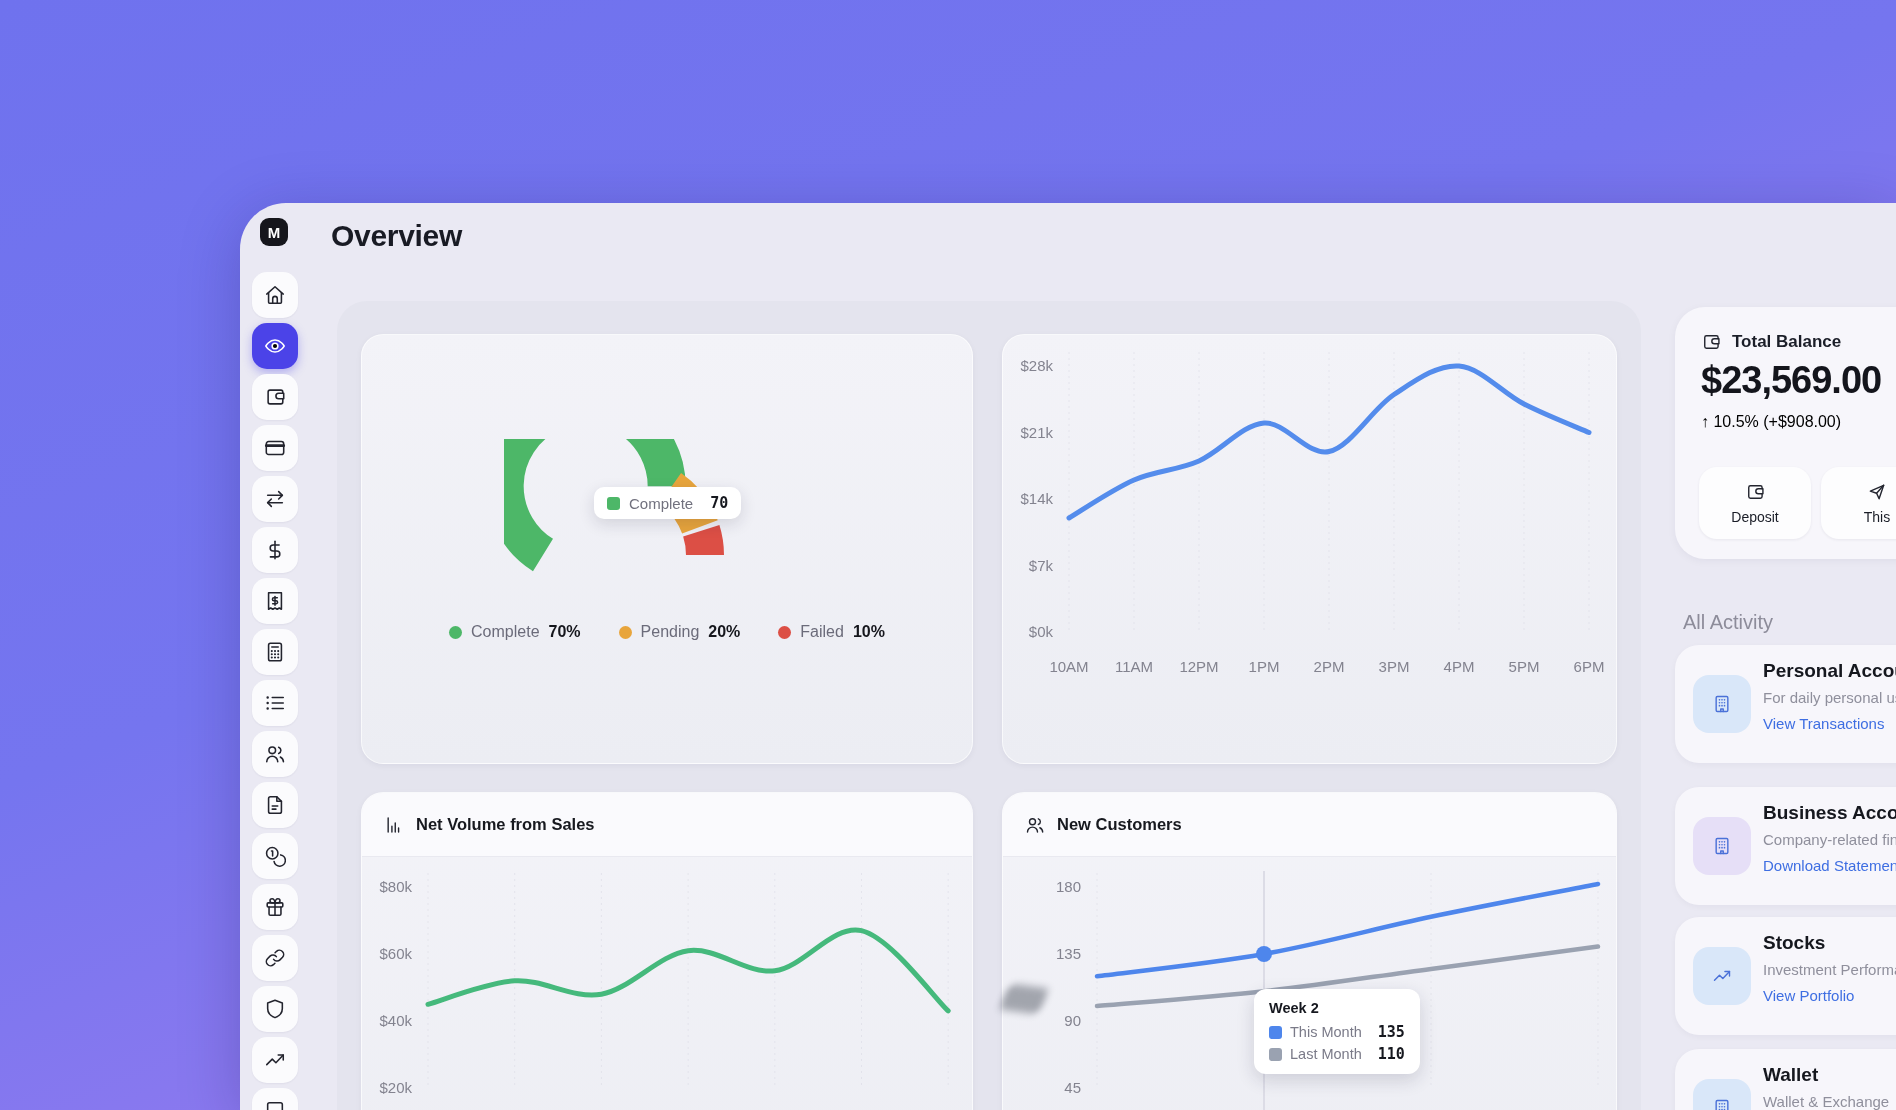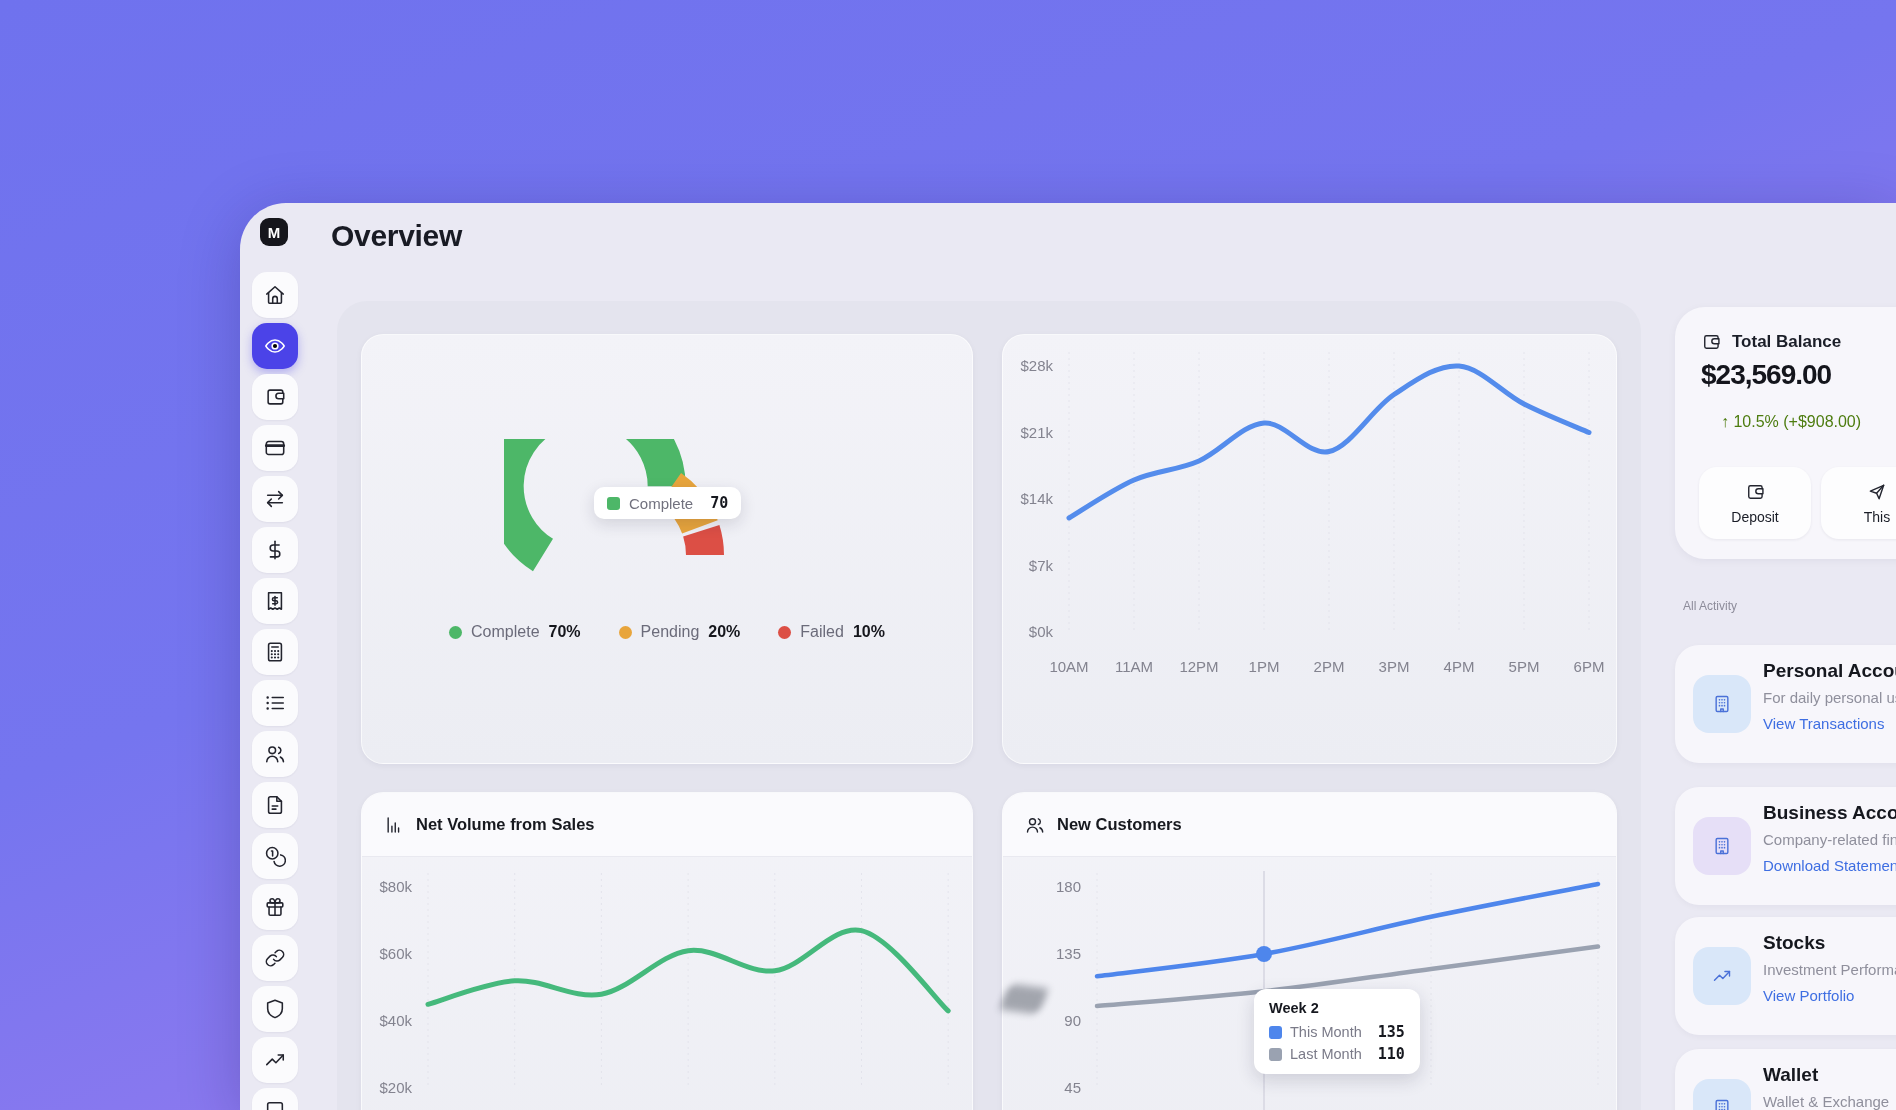--- a/index.html
+++ b/index.html
@@ -49,27 +49,27 @@
     box-shadow:0 6px 18px rgba(30,30,60,.16);z-index:3;min-width:125px;}
   .week-tip .t{font-size:14.5px;font-weight:700;color:#16181f;margin-bottom:7px;}
   .week-row{display:flex;align-items:center;gap:8px;margin-top:4px;white-space:nowrap;}
   .week-row .lbl{font-size:14.5px;color:#7a7a88;}
   
   .balance-card{position:absolute;left:1435px;top:104px;width:520px;height:252px;background:#f7f6fb;border-radius:30px;
     box-shadow:0 2px 8px rgba(25,25,60,.05);}
   .bal-head{position:absolute;left:26px;top:25px;display:flex;align-items:center;gap:11px;}
   .bal-head svg{width:22px;height:22px;}
   .bal-label{font-size:17px;font-weight:600;color:#1b1e28;}
-  .bal-amount{position:absolute;left:26px;top:52px;font-size:28px;font-weight:800;color:#14151c;letter-spacing:-1px;white-space:nowrap;}
-  .bal-change{position:absolute;left:26px;top:106px;font-size:16px;font-weight:500;color:#4d7c0f;white-space:nowrap;margin-left:20px;}
+  .bal-amount{position:absolute;left:26px;top:52px;font-size:38px;font-weight:800;color:#14151c;letter-spacing:-1px;white-space:nowrap;}
+  .bal-change{position:absolute;left:26px;top:106px;font-size:16px;font-weight:500;color:#000000;white-space:nowrap;}
   .bal-btn{position:absolute;top:160px;width:112px;height:72px;border-radius:18px;background:#fdfdfe;
     box-shadow:0 1px 3px rgba(25,25,60,.07);display:flex;flex-direction:column;align-items:center;justify-content:center;gap:7px;}
   .bal-btn svg{width:20px;height:20px;}
   .bal-btn .lbl{font-size:14px;font-weight:500;color:#1a1d27;}
-  .activity-header{position:absolute;left:1443px;top:396px;font-size:12px;color:#8d8c9a;}
+  .activity-header{position:absolute;left:1443px;top:408px;font-size:20px;color:#8d8c9a;}
   .act-card{position:absolute;left:1435px;width:520px;height:118px;background:#f7f6fb;border-radius:24px;
     box-shadow:0 2px 6px rgba(25,25,60,.04);}
   .act-sq{position:absolute;left:18px;top:30px;width:58px;height:58px;border-radius:16px;
     display:flex;align-items:center;justify-content:center;}
   .act-sq svg{width:27px;height:27px;}
   .act-title{position:absolute;left:88px;top:15px;font-size:19px;font-weight:700;color:#15171e;white-space:nowrap;}
   .act-sub{position:absolute;left:88px;top:44px;font-size:15px;color:#8f8f9c;white-space:nowrap;}
   .act-link{position:absolute;left:88px;top:70px;font-size:15px;font-weight:500;color:#3e6ee2;white-space:nowrap;}
   
   .cursor-smudge{position:absolute;left:1003px;top:986px;width:42px;height:26px;background:#454b57;opacity:.45;

